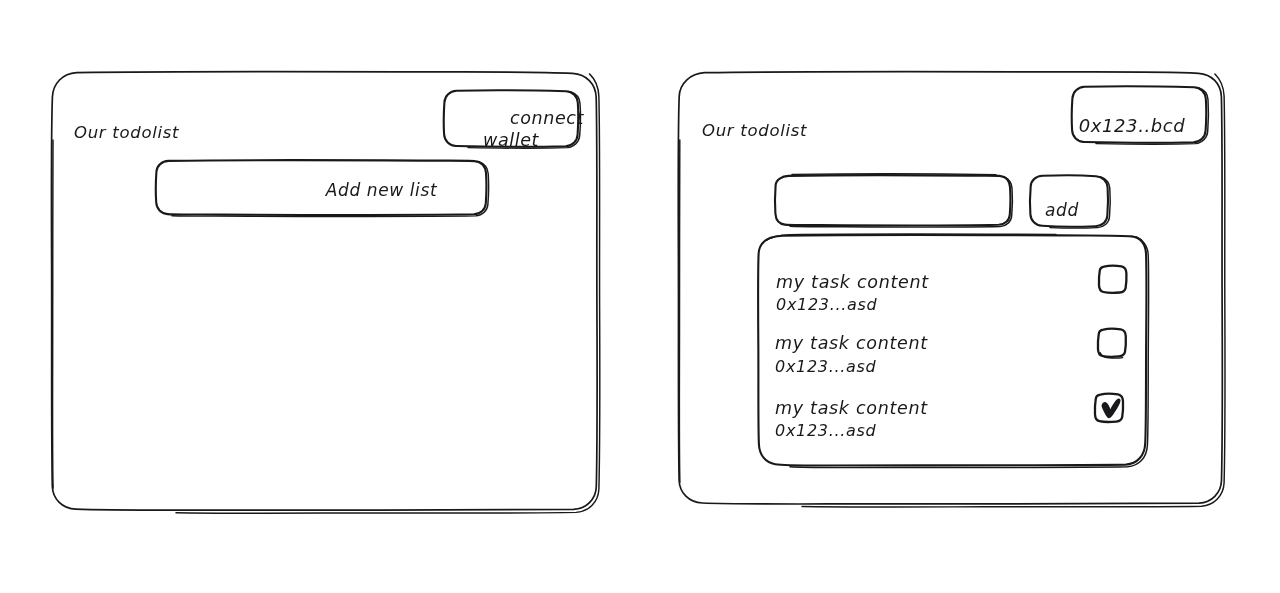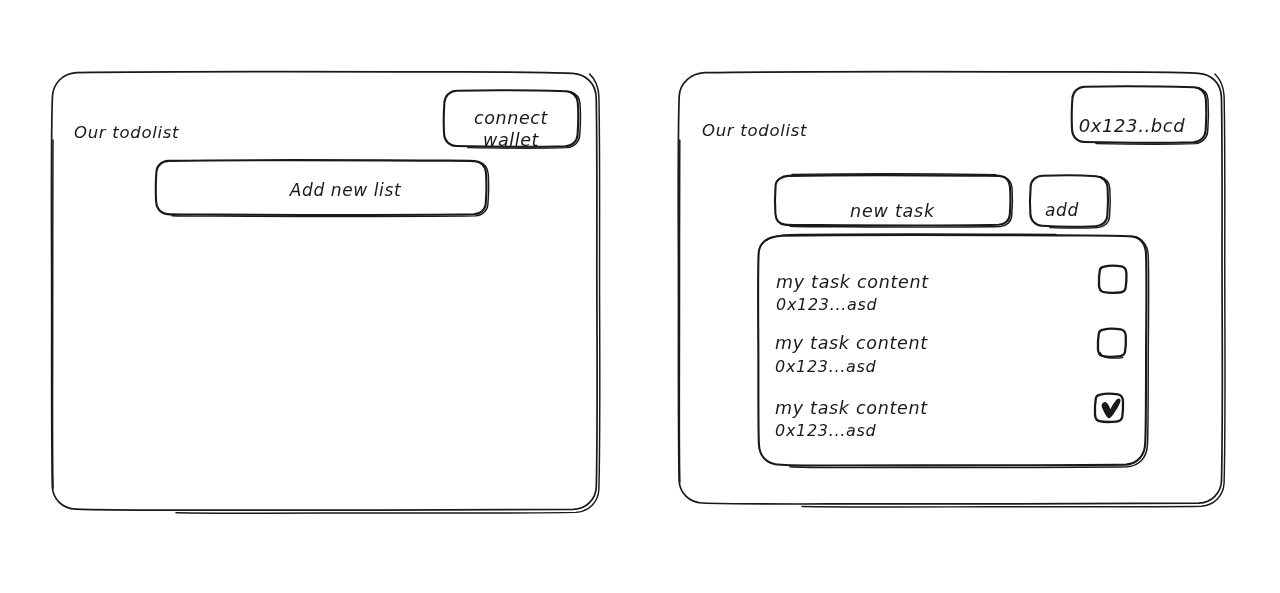--- a/index.html
+++ b/index.html
@@ -176,30 +176,29 @@
 
       <path class="fill-dark" d="M1101.8,404.8 C1102.6,402.6 1104.4,401.4 1106.2,402.4 C1107.9,403.3 1109.4,406.2 1110.4,409.2 C1111.8,406.0 1114.0,402.4 1116.0,400.2 C1117.6,398.4 1119.4,398.0 1120.2,399.2 C1121.0,400.5 1120.3,402.6 1118.8,405.4 C1116.6,409.6 1113.4,414.4 1111.4,416.8 C1110.0,418.5 1108.4,418.6 1107.2,417.2 C1105.4,415.0 1103.0,410.2 1101.9,407.2 C1101.4,405.9 1101.5,405.4 1101.8,404.8 Z"></path>
     </g>
 
   </svg>
 
   <div class="text-layer">
 
     <div class="hand panel-title" style="left:74px; top:111px;">Our todolist</div>
 
-    <div class="hand btn-label-2line" style="left:444px; top:95px; width:134px;">connect</div>
+    <div class="hand btn-label-2line" style="left:444px; top:95px; width:134px;padding-left:36px;">connect</div>
     <div class="hand btn-label-2line" style="left:444px; top:117px; width:134px;">wallet</div>
 
-    <div class="hand btn-label" style="left:156px; top:169px; width:379px;">Add new list</div>
+    <div class="hand btn-label" style="left:156px; top:169px; width:379px;padding-left:36px;">Add new list</div>
 
     <div class="hand panel-title" style="left:702px; top:109px;">Our todolist</div>
 
     <div class="hand addr-label" style="left:1072px; top:104px; width:120px;">0x123..bcd</div>
 
-    <div class="hand input-label" style="left:776px; top:189px; width:233px;">new task</div>
 
     <div class="hand btn-label" style="left:1030px; top:189px; width:64px;">add</div>
 
     <div class="hand task-line" style="left:776px; top:260px;">my task content</div>
     <div class="hand task-addr" style="left:776px; top:284px;">0x123...asd</div>
 
     <div class="hand task-line" style="left:775px; top:321px;">my task content</div>
     <div class="hand task-addr" style="left:775px; top:346px;">0x123...asd</div>
 
     <div class="hand task-line" style="left:775px; top:386px;">my task content</div>

